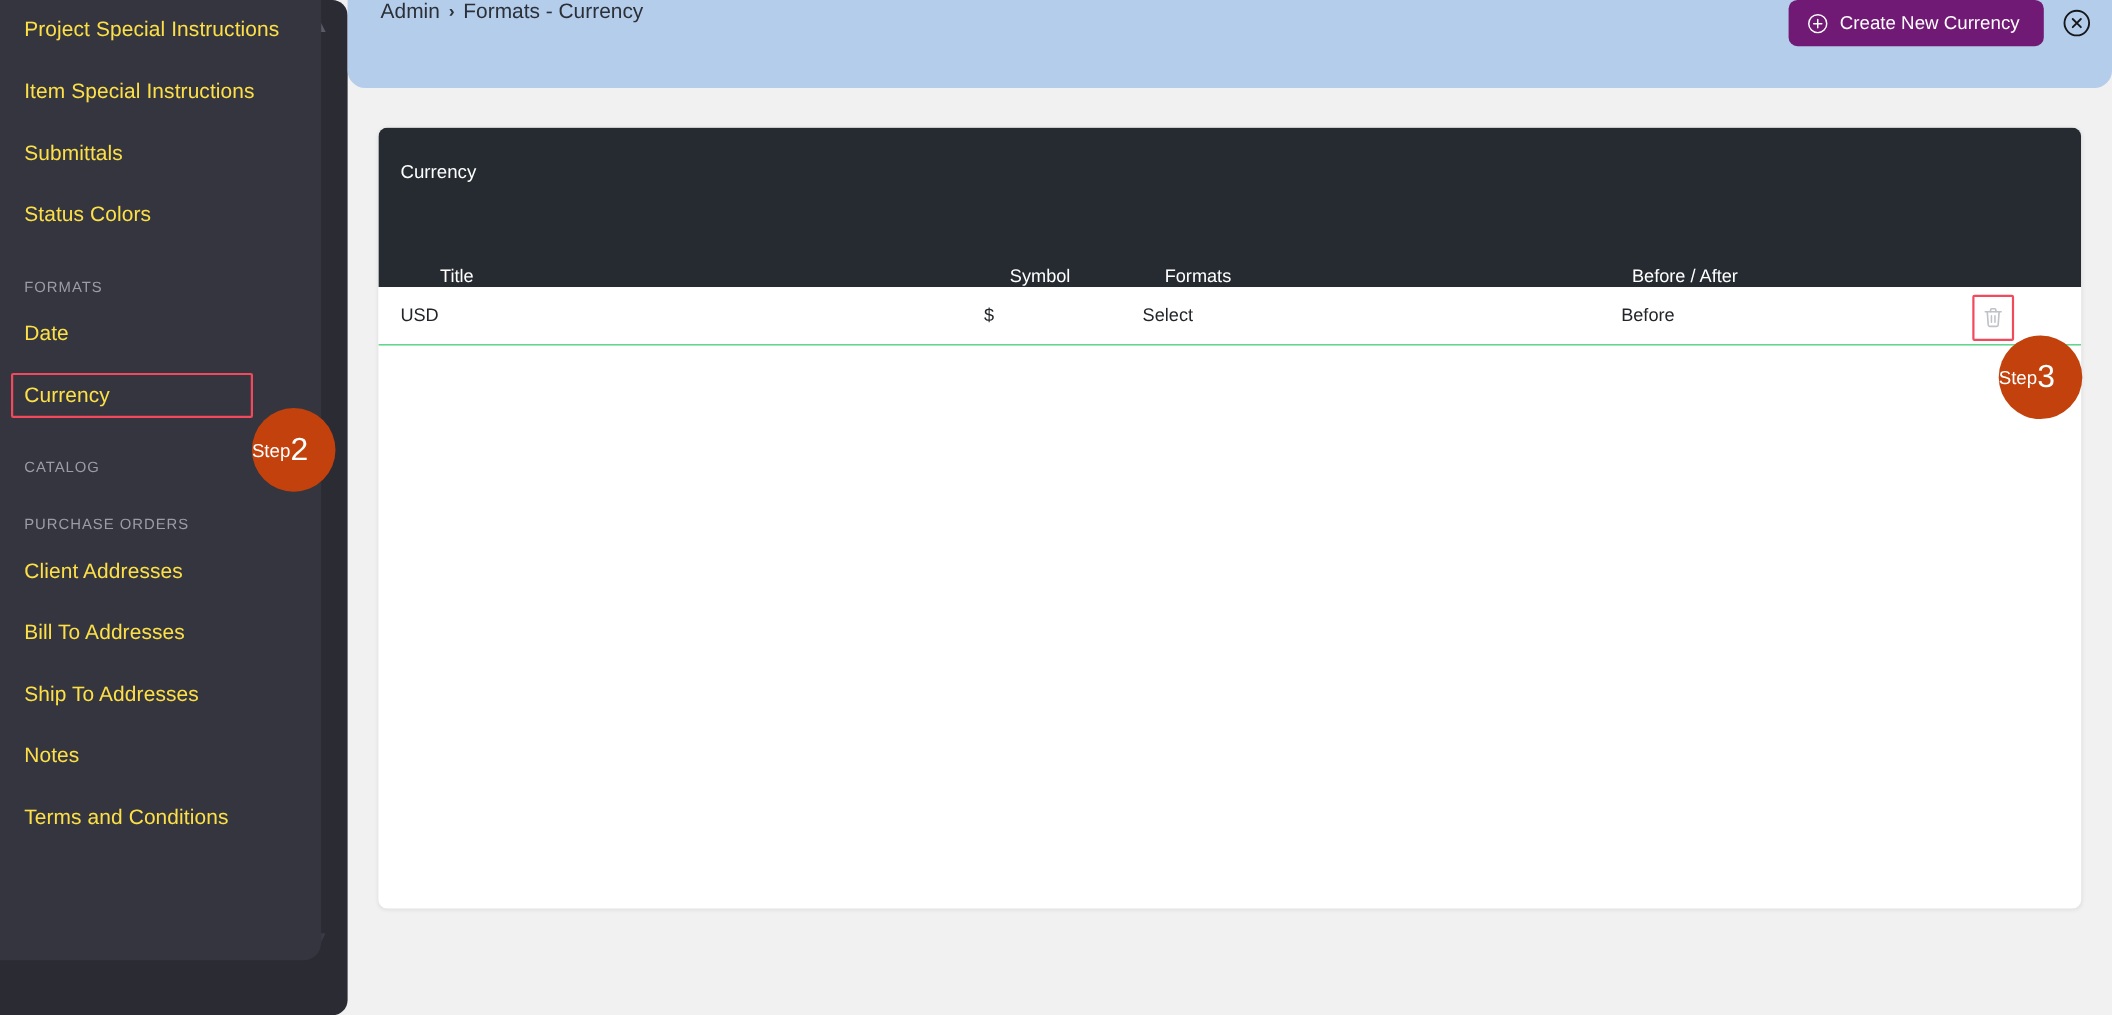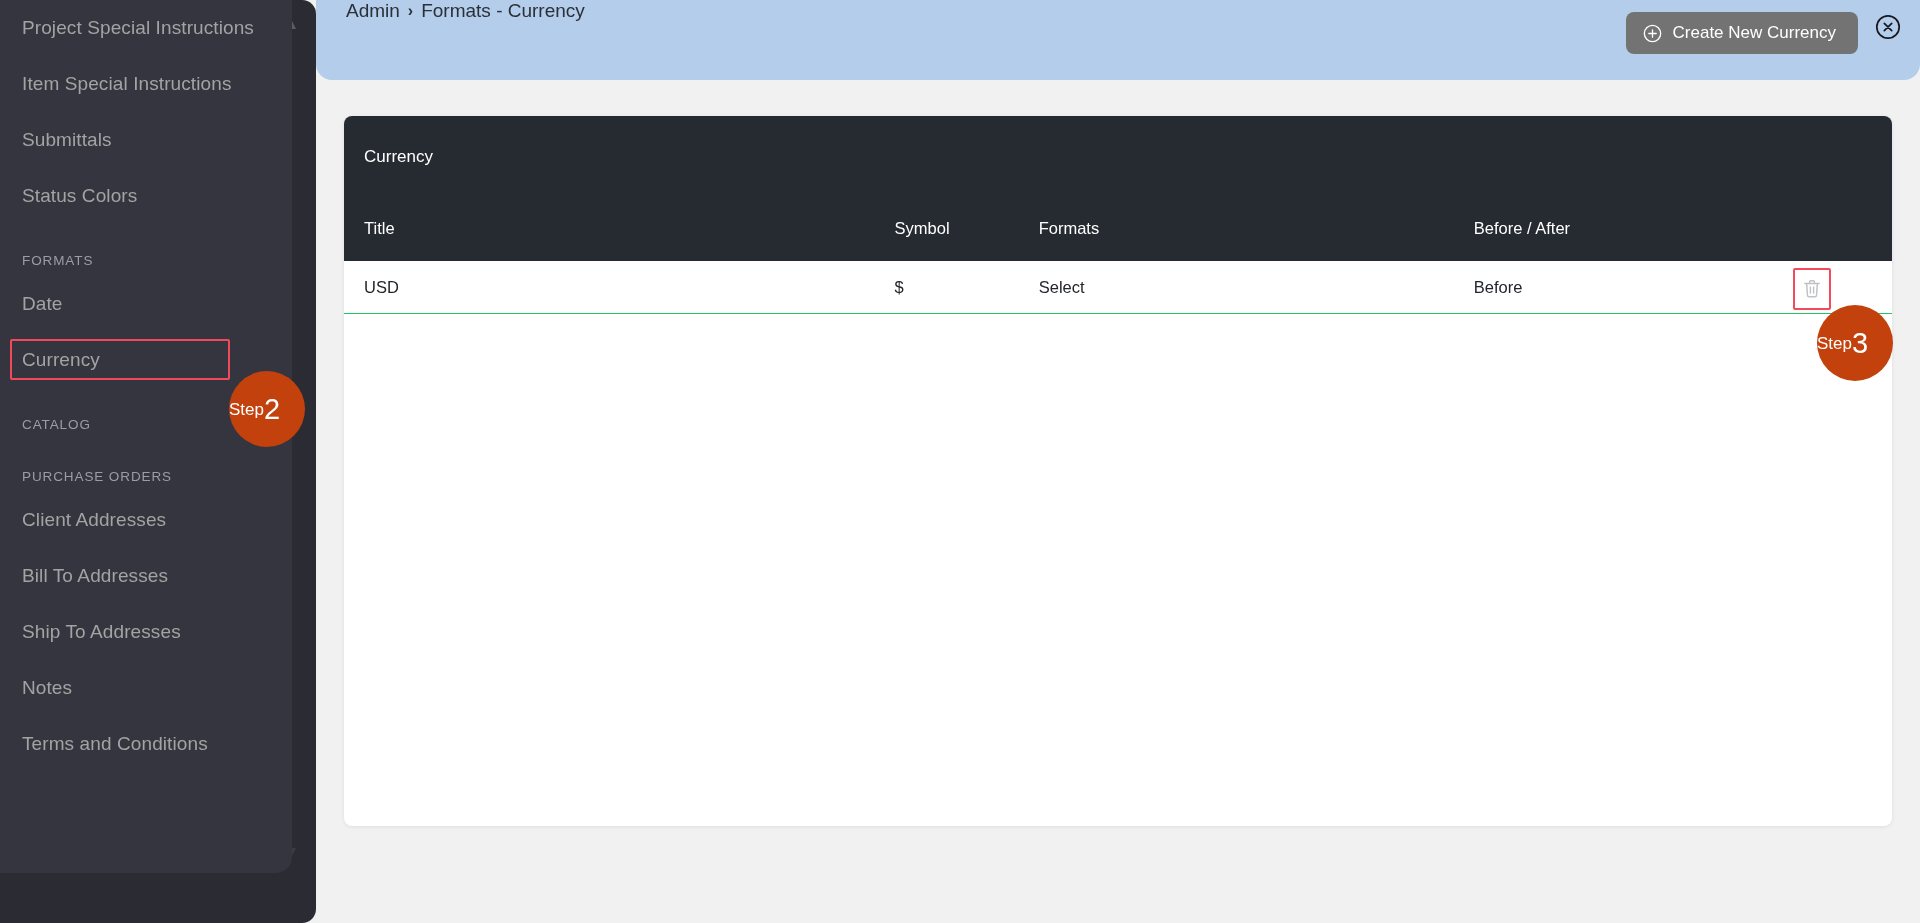--- a/index.html
+++ b/index.html
@@ -93,21 +93,21 @@
     padding: 0;
     list-style: none;
   }
 
   .nav-item {
     position: relative;
     height: 56px;
     display: flex;
     align-items: center;
     padding: 0 22px;
-    color: #a3a3a3;
+    color: #fde047;
     font-size: 19px;
     font-weight: 400;
     letter-spacing: 0.1px;
     cursor: pointer;
     white-space: nowrap;
   }
 
   .nav-section {
     position: relative;
     height: 52px;
@@ -210,27 +210,26 @@
   }
 
   .btn-create {
     display: flex;
     align-items: center;
     gap: 11px;
     height: 42px;
     padding: 0 22px 0 17px;
     border: none;
     border-radius: 8px;
-    background: #737373;
+    background: #701a75;
     color: #FFFFFF;
     font-family: "Liberation Sans", sans-serif;
     font-size: 17px;
     cursor: pointer;
     white-space: nowrap;
-    margin-top: 12px;
   }
   .btn-create svg { display: block; flex: none; }
 
   .btn-close {
     width: 28px;
     height: 28px;
     border: none;
     background: transparent;
     padding: 0;
     cursor: pointer;
@@ -266,22 +265,23 @@
     font-size: 17px;
   }
 
   .table-head-row {
     position: absolute;
     left: 0;
     right: 0;
     top: 60px;
     height: 85px;
     display: flex;
-    align-items: center;
+    align-items: flex-end;
     padding-top: 19px;
+    padding-left: 36px;
   }
   .table-head-row .th {
     color: #FFFFFF;
     font-size: 16.5px;
     white-space: nowrap;
   }
 
   .table-row {
     display: flex;
     align-items: center;

